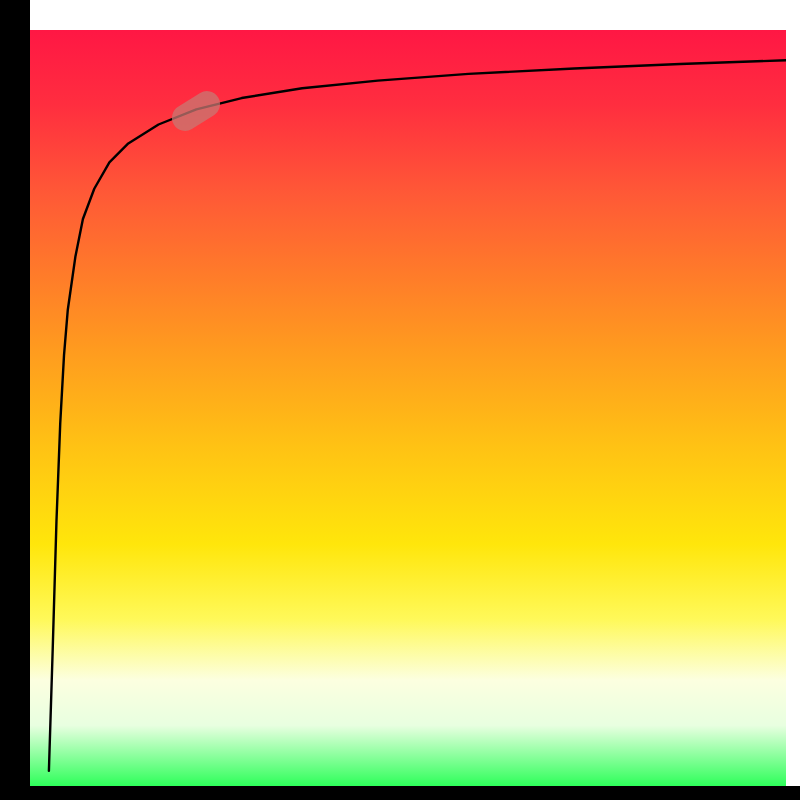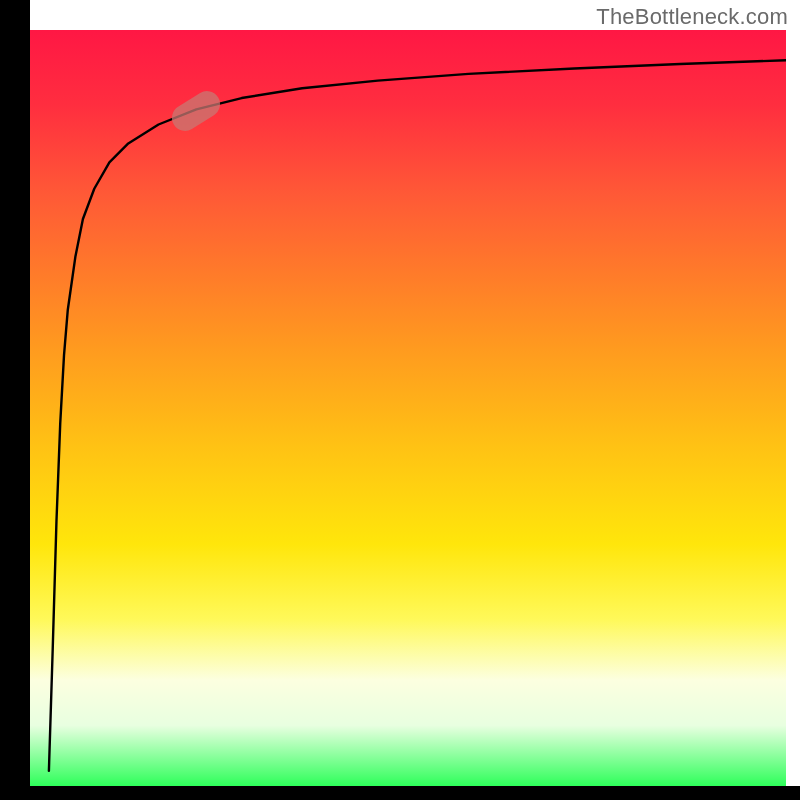--- a/index.html
+++ b/index.html
@@ -102,14 +102,13 @@
                L 347.76 50.65
                L 438.48 43.85
                L 544.32 38.56
                L 650.16 34.02
                L 756.0 30.24" fill="none" stroke="#000" stroke-width="2.4" stroke-linejoin="round" stroke-linecap="round"></path>
     </svg>
 
     <div class="marker" style="left:166px; top:81px;"></div>
   </div>
 
-  <div class="watermark">TheBottleneck.com</div>
 </div>
 
 </body></html>

